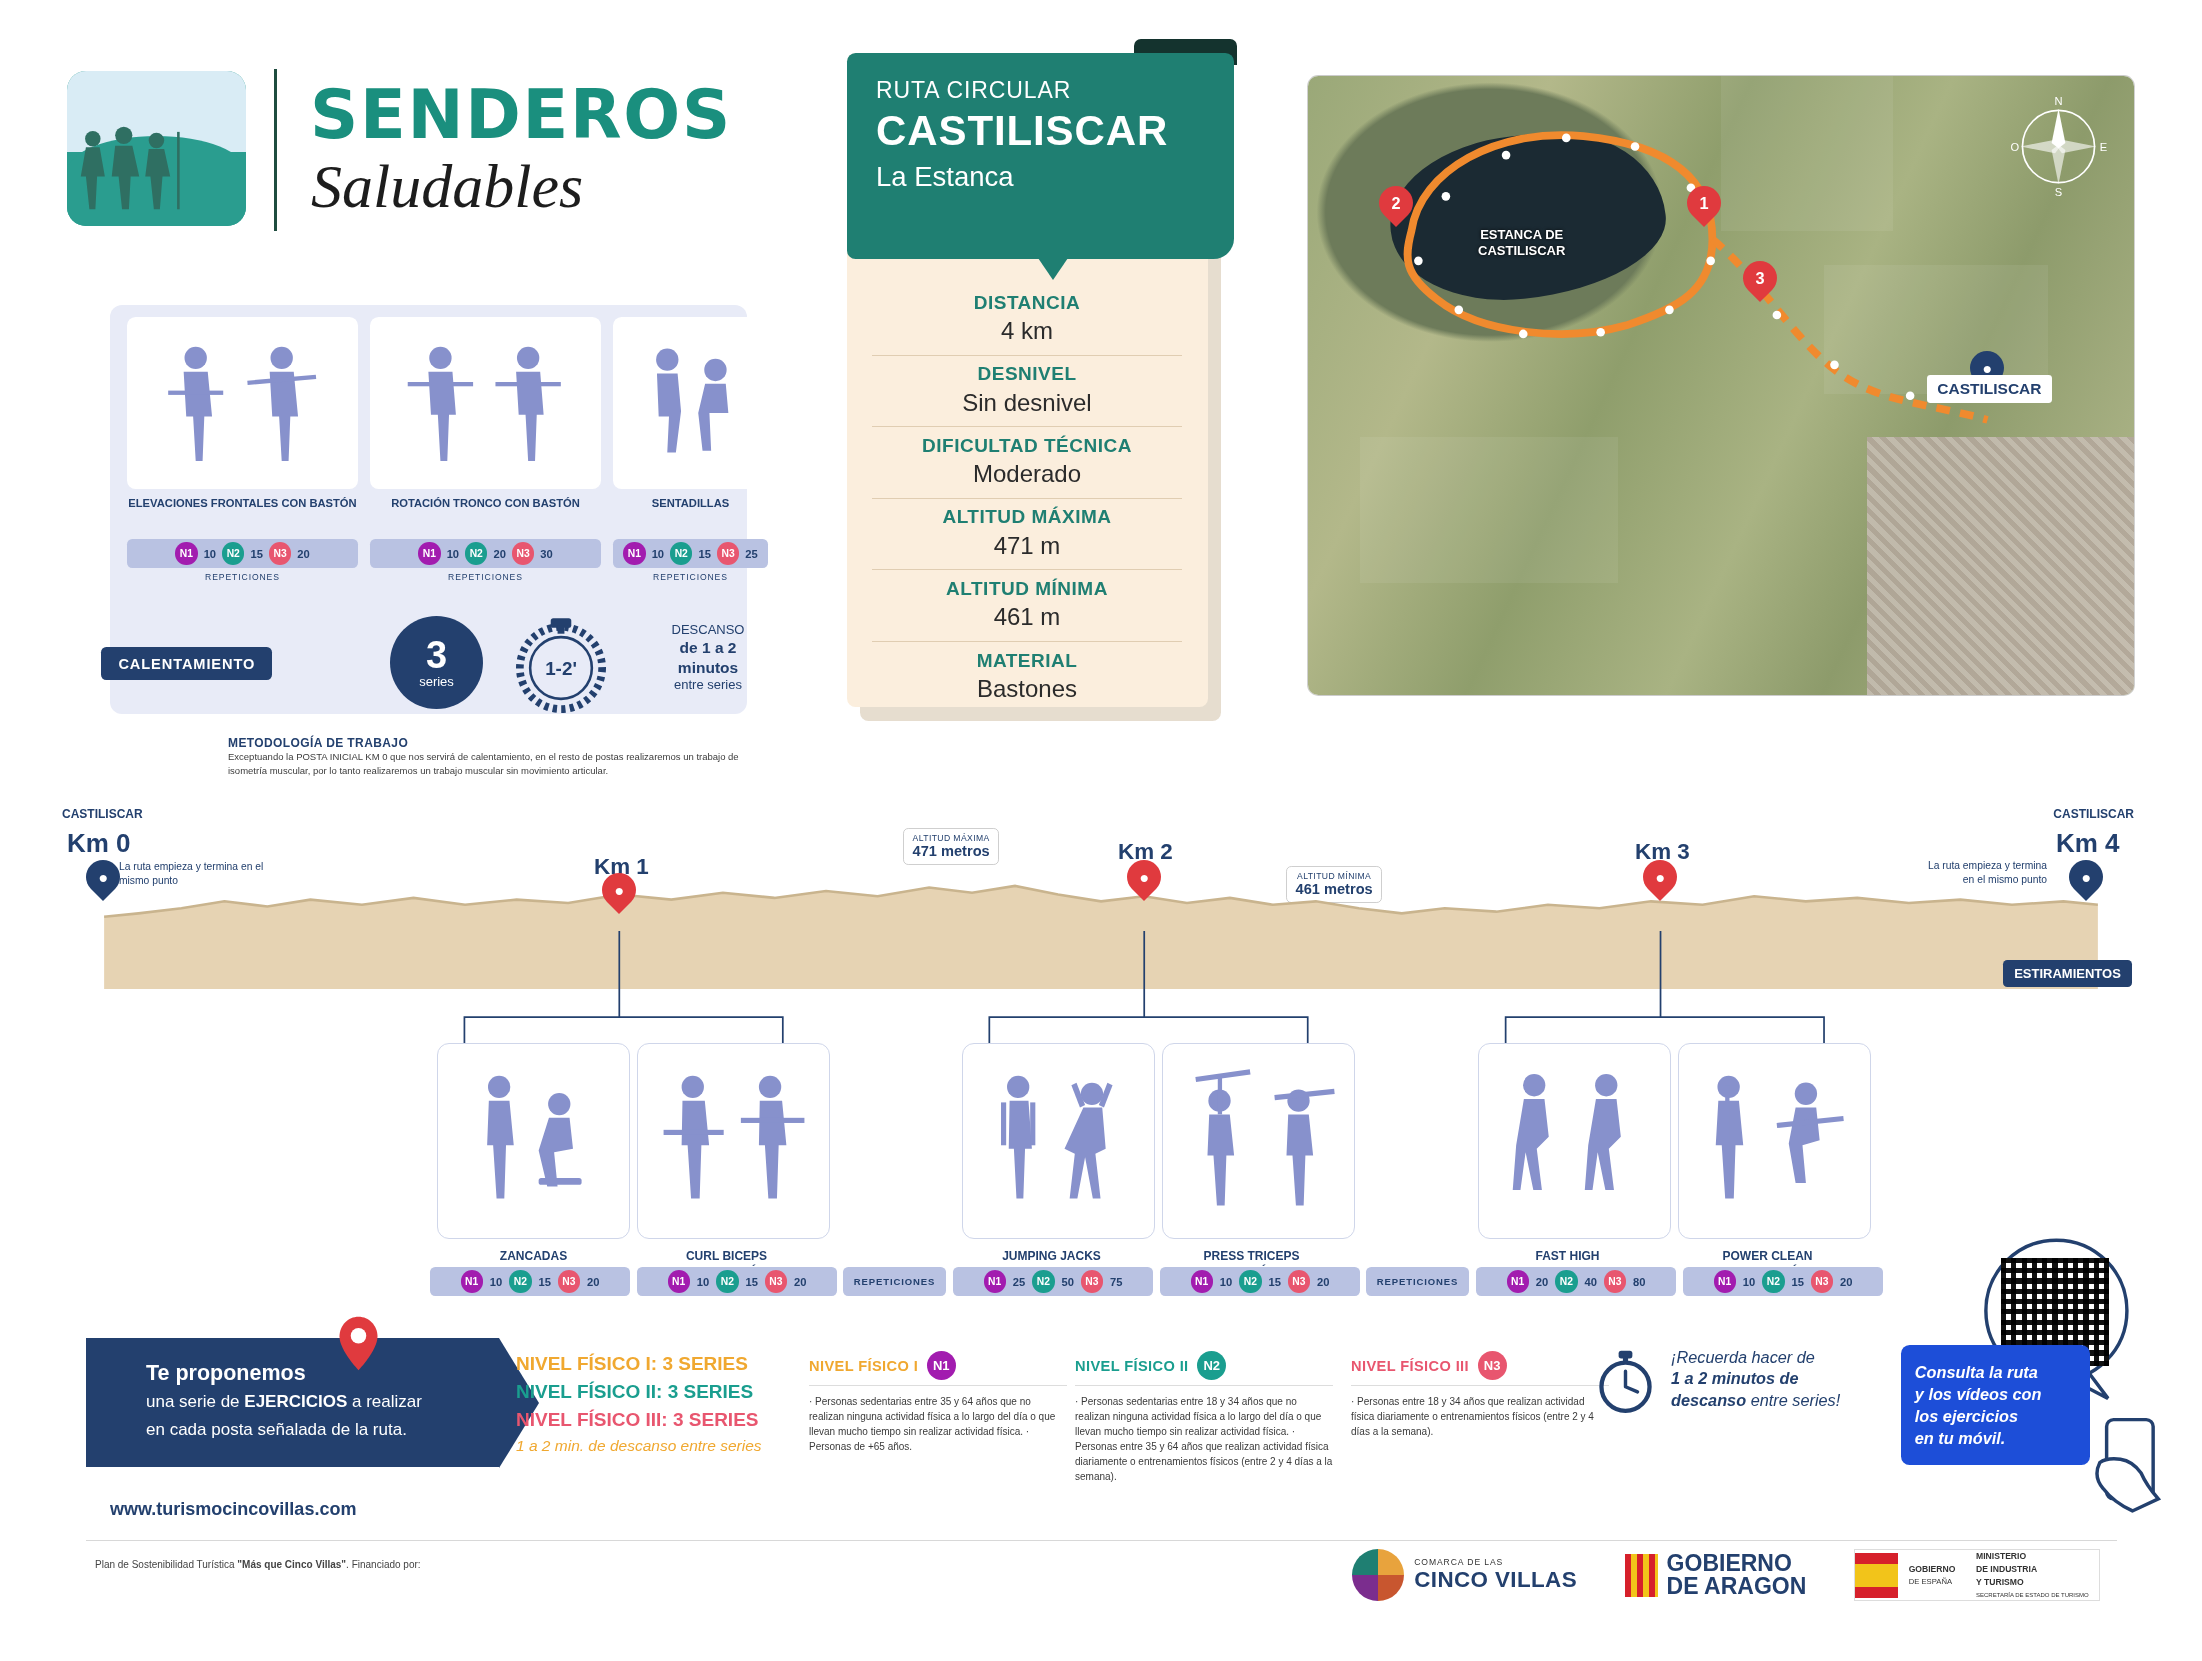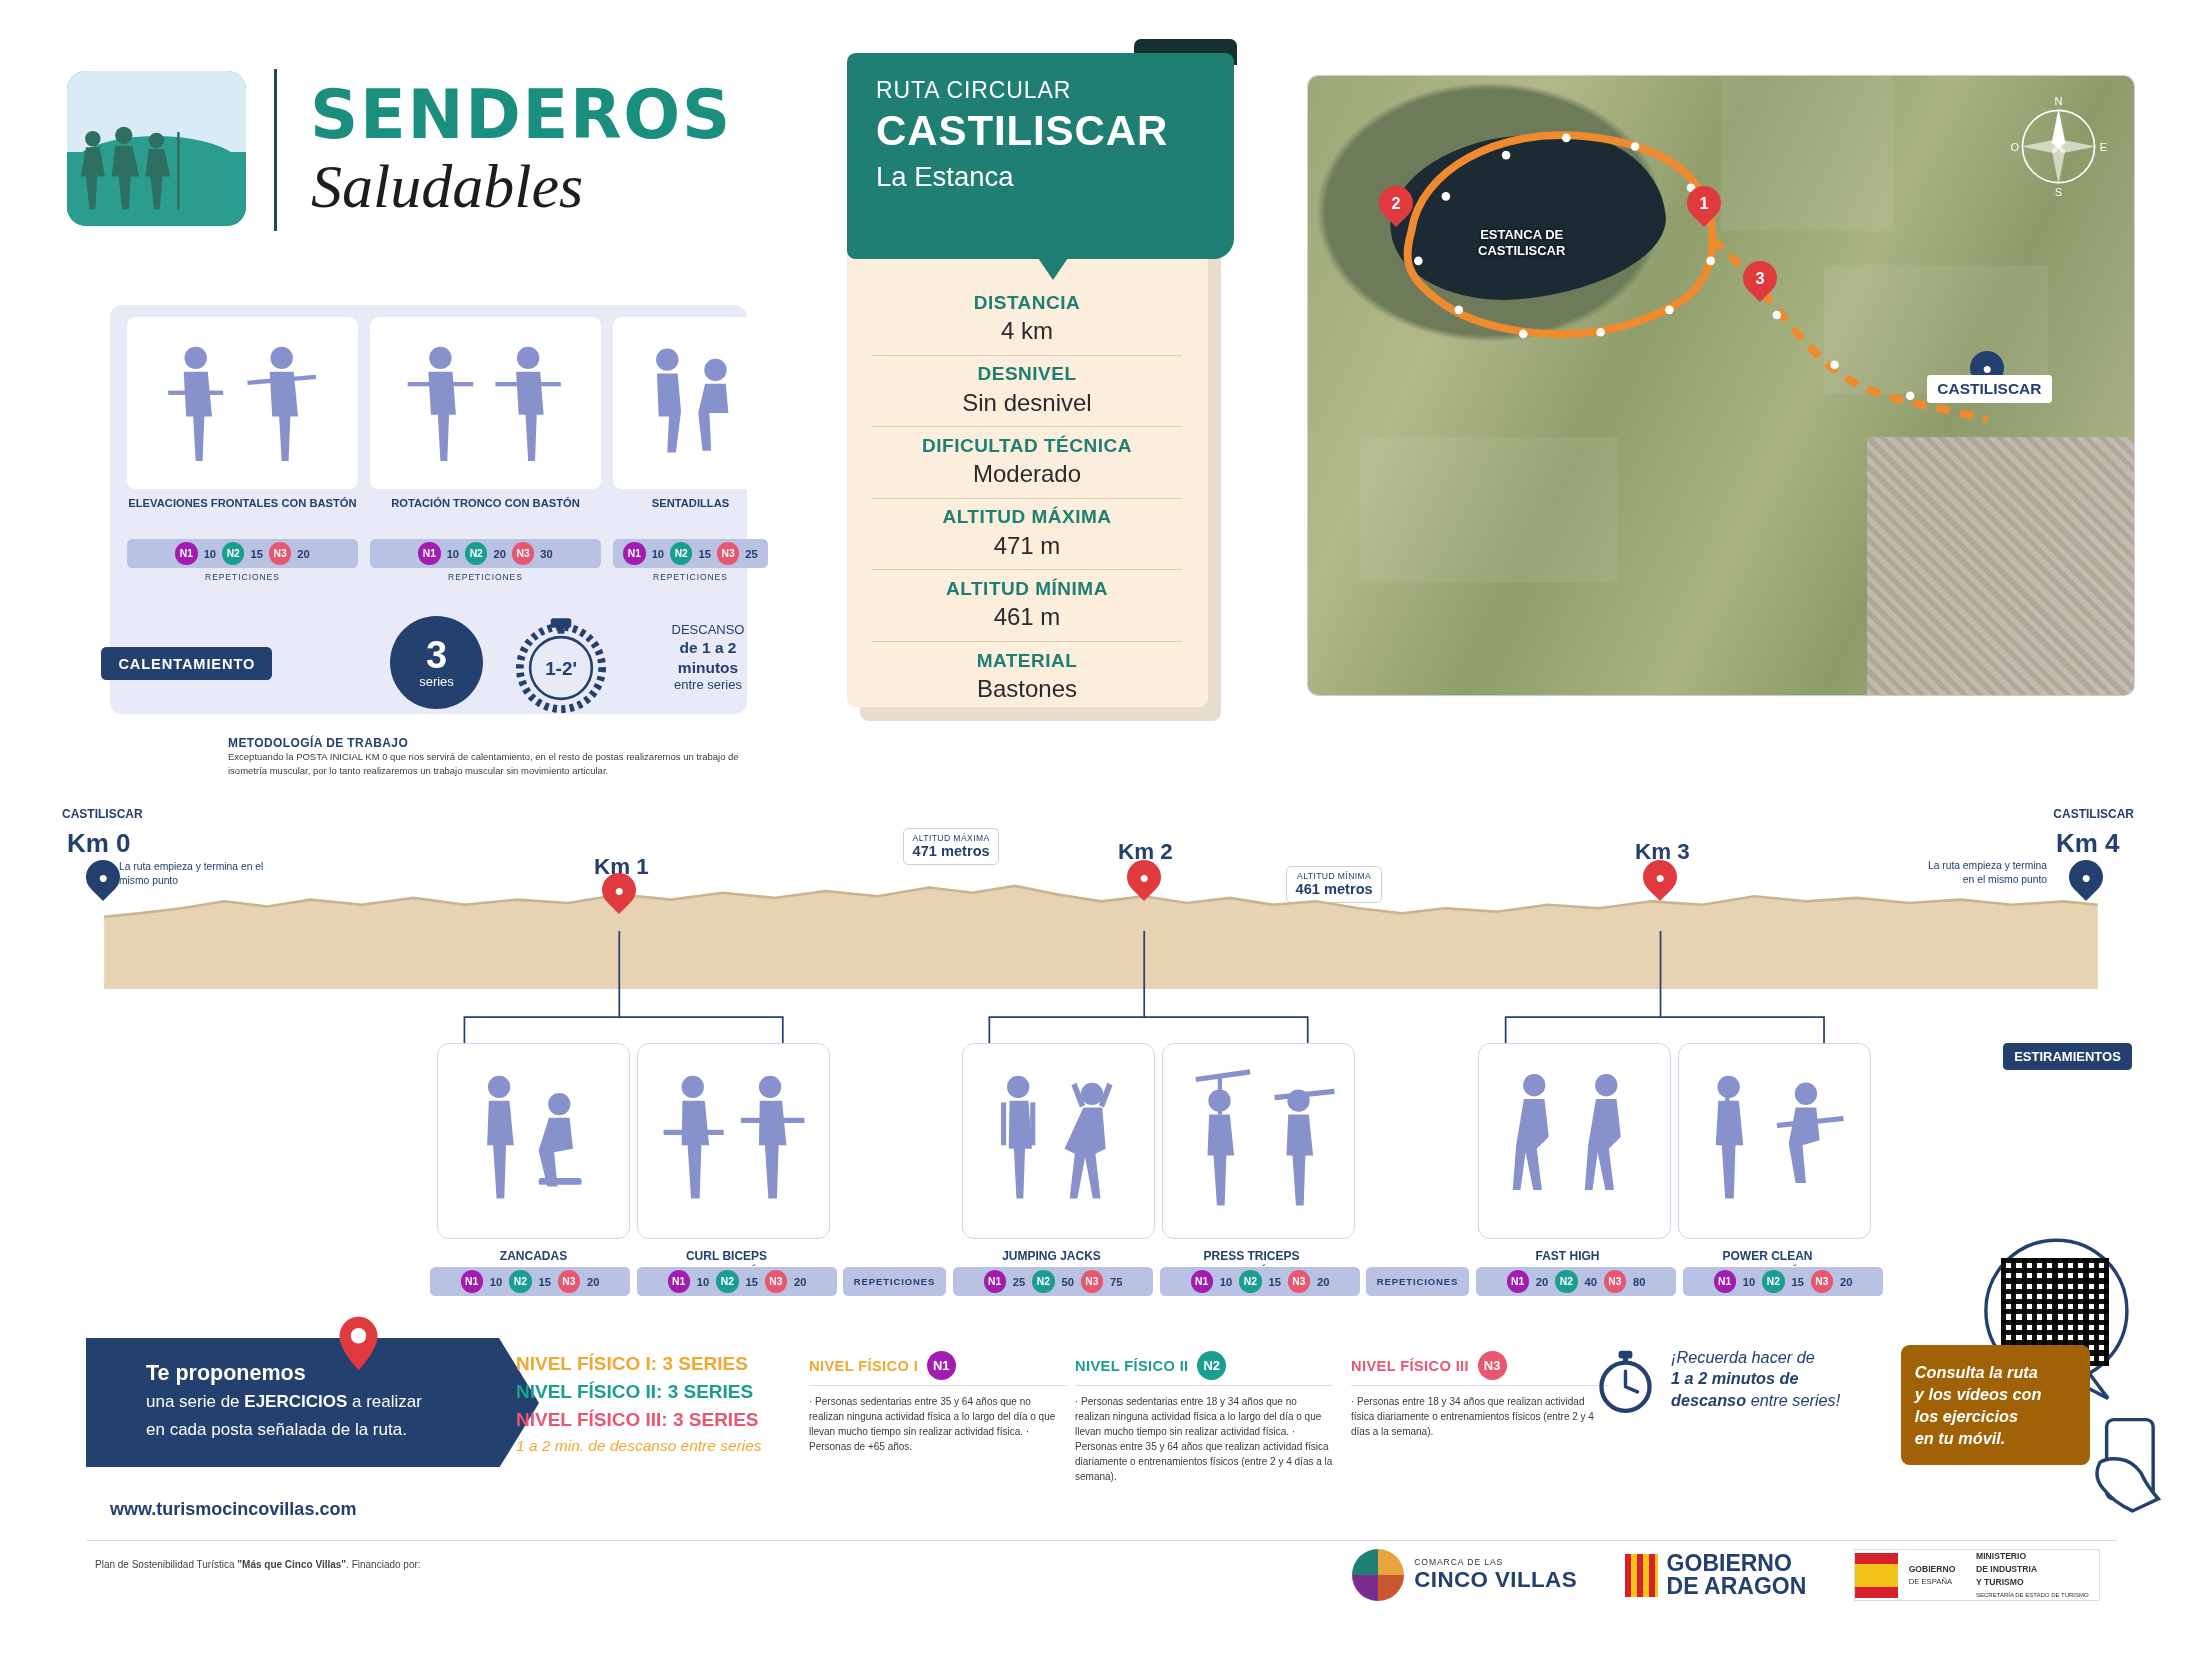--- a/index.html
+++ b/index.html
@@ -172,21 +172,21 @@
   .end-label { position:absolute; right:69px; top:807px; font-size:12px; color:#23406e; font-weight:bold; text-align:right;}
   .km-mark { position:absolute; font-size:22.4px; font-weight:bold; color:#23406e; }
   .km-note { position:absolute; font-size:10.3px; color:#23406e; line-height:1.35; }
   .alt-box {
     position:absolute; background:#fff; border:1.7px solid #cfcfcf; border-radius:5.2px;
     padding:4.3px 8.6px; text-align:center;
   }
   .alt-box .s { font-size:8.6px; color:#23406e; letter-spacing:0.4px;}
   .alt-box .b { font-size:14.6px; font-weight:bold; color:#23406e; }
   .estiramientos {
-    position:absolute; right:71px; top:1043px; background:#23406e; color:#fff;
+    position:absolute; right:71px; top:960px; background:#23406e; color:#fff;
     font-size:13px; font-weight:bold; padding:6px 11.2px; border-radius:4.3px;
   }
 
   
   .posta-card {
     position:absolute; width:193px; height:196px; background:#fff;
     border:1.7px solid #cfd6ea; border-radius:12px;
     display:flex; align-items:center; justify-content:center;
   }
   .posta-label {
@@ -228,21 +228,21 @@
   .lvl-badge { width:29px; height:29px; border-radius:50%; color:#fff; font-weight:bold; font-size:13px;
     display:flex; align-items:center; justify-content:center; }
   .lvl-body { font-size:10px; color:#3a3a3a; margin-top:7.7px; line-height:1.5; }
 
   .recuerda { position:absolute; left:1592px; top:1342px; width:284px; display:flex; gap:12px; align-items:center;}
   .recuerda .txt { font-size:16.3px; color:#23406e; font-style:italic; line-height:1.3; }
   .recuerda .txt b { font-weight:bold; }
 
   .consulta {
     position:absolute; left:1901px; top:1345px; width:189px; height:120px;
-    background:#a16207; border-radius:8.6px; color:#fff; font-size:16.3px;
+    background:#1d4ed8; border-radius:8.6px; color:#fff; font-size:16.3px;
     font-weight:bold; font-style:italic; padding:15.5px 13.8px; line-height:1.35;
   }
   .qr-bubble {
     position:absolute; left:1979px; top:1235px; width:172px; height:163px;
   }
   .qr-code {
     position:absolute; left:2001px; top:1258px; width:108px; height:108px;
     background:
       repeating-linear-gradient(90deg,#111 0 5.2px,#fff 5.2px 10.3px),
       repeating-linear-gradient(0deg,#111 0 5.2px,#fff 5.2px 10.3px);

